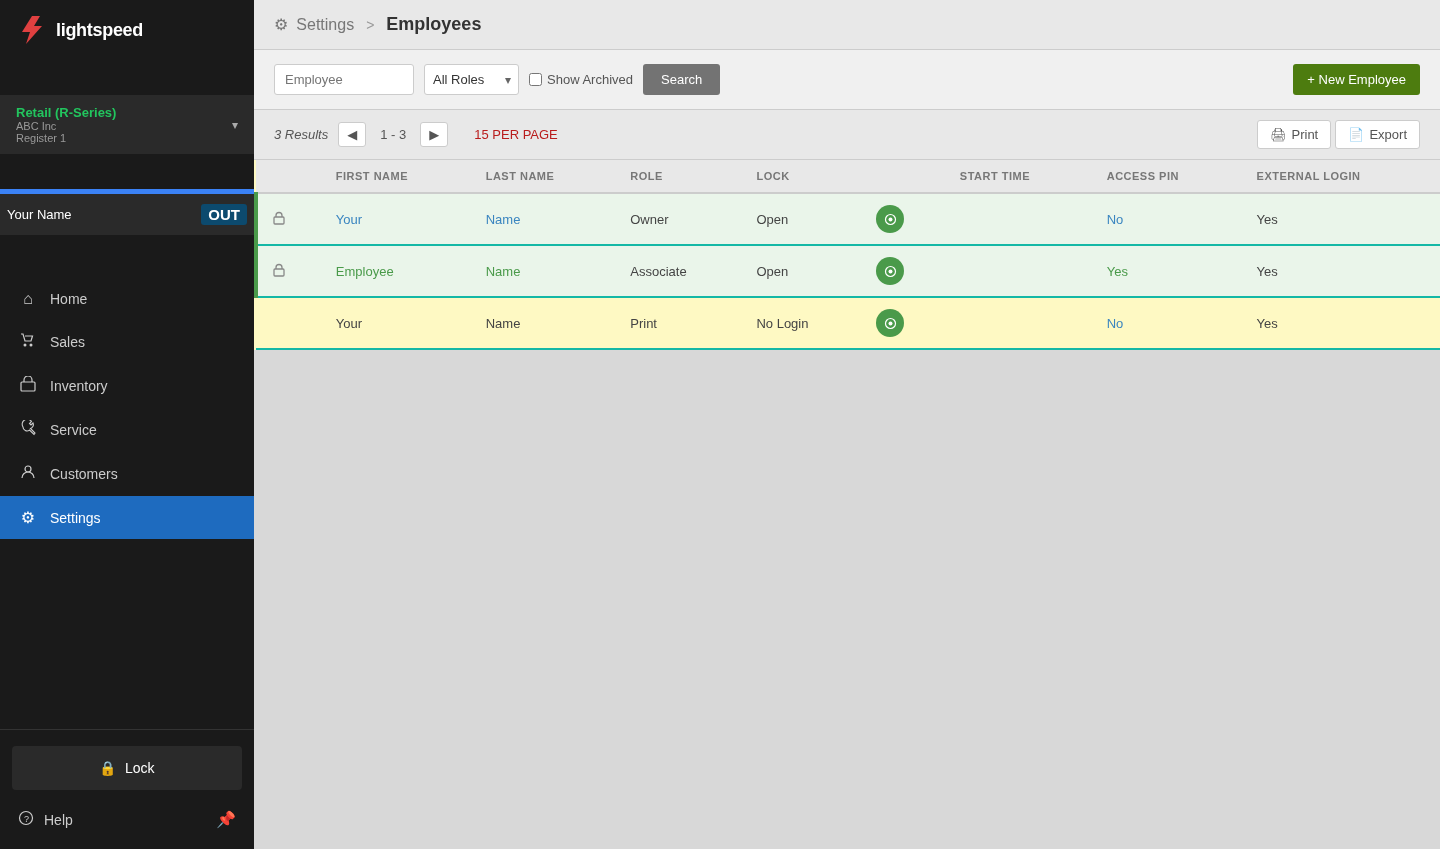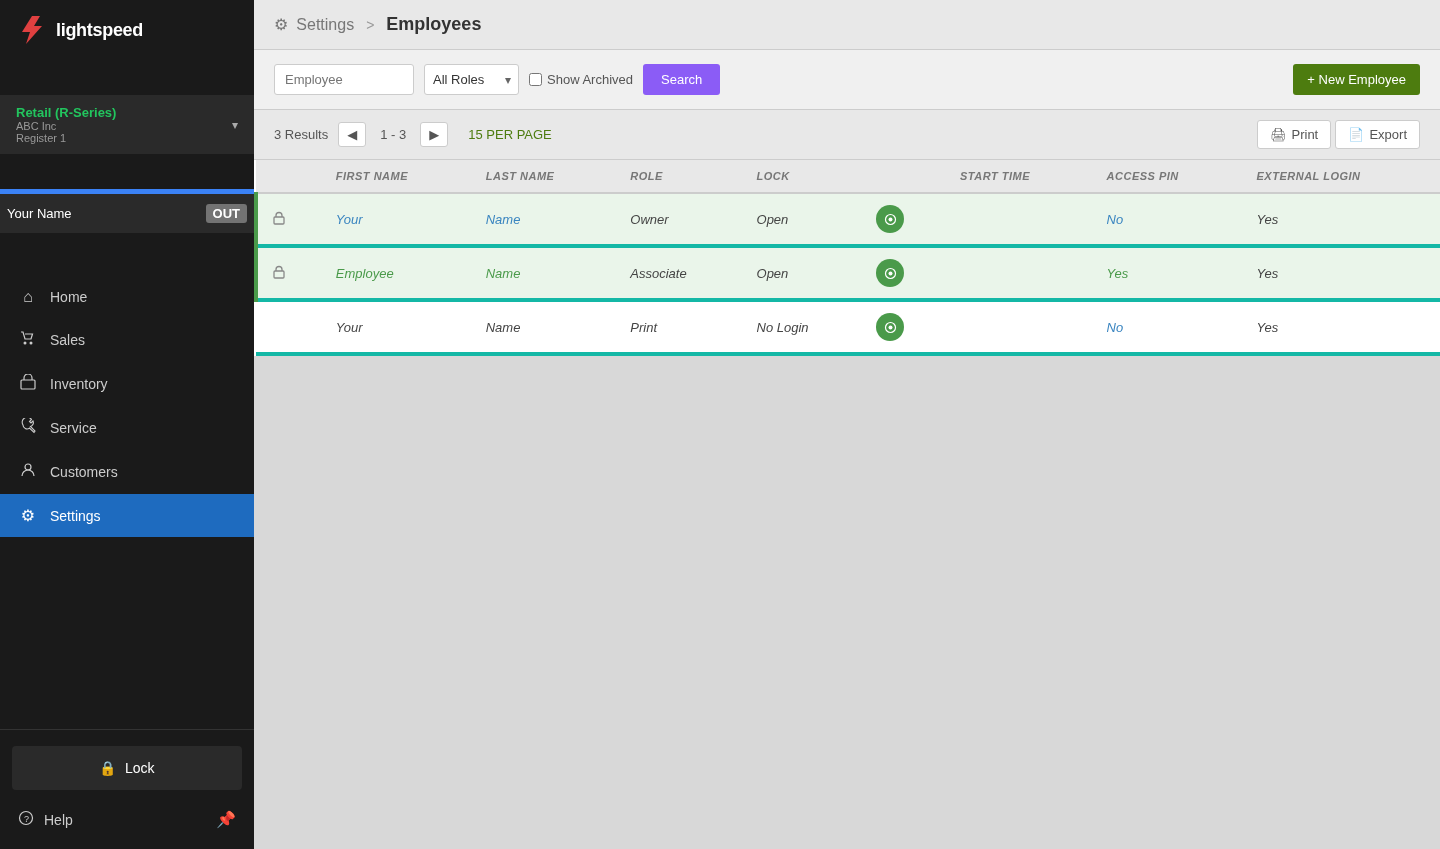--- a/index.html
+++ b/index.html
@@ -45,23 +45,23 @@
     .sidebar-user {
       background: #2a2a2a;
       padding: 10px 7px;
       display: flex;
       align-items: center;
       justify-content: space-between;
       border-top: 5px solid #3b82f6;
     }
     .sidebar-user-name { font-size: 13px; color: #fff; }
     .out-badge {
-      background: #737373;
-      color: #fff;
-      font-size: 13px;
+      background: #0c4a6e;
+      color: #fff;
+      font-size: 15px;
       font-weight: 700;
       padding: 2px 7px;
       border-radius: 3px;
     }
     .sidebar-nav { flex: 1; padding: 8px 0; overflow-y: auto; }
     .sidebar-item {
       display: flex;
       align-items: center;
       gap: 12px;
       padding: 12px 18px;
@@ -171,21 +171,21 @@
     .show-archived-label {
       display: flex;
       align-items: center;
       gap: 5px;
       font-size: 13px;
       color: #555;
       cursor: pointer;
     }
     .show-archived-label input { cursor: pointer; }
     .search-btn {
-      background: #8b5cf6;
+      background: #737373;
       color: #fff;
       border: none;
       border-radius: 3px;
       padding: 8px 18px;
       font-size: 13px;
       cursor: pointer;
       font-weight: 500;
     }
     .toolbar-right {
       margin-left: auto;
@@ -208,37 +208,37 @@
       background: #d8d8d8;
     }
     .pagination-bar {
       background: #e8e8e8;
       padding: 10px 20px;
       display: flex;
       align-items: center;
       gap: 10px;
       border-bottom: 1px solid #ccc;
     }
-    .results-count { font-size: 13px; color: #555; }
+    .results-count { font-size: 13px; color: #555; font-style: italic; }
     .page-nav-btn {
       background: #fff;
       border: 1px solid #ccc;
       border-radius: 3px;
       padding: 4px 8px;
       cursor: pointer;
       font-size: 13px;
       color: #555;
     }
     .page-range { font-size: 13px; color: #555; padding: 0 4px; }
     .per-page-link {
       font-size: 13px;
-      color: #4d7c0f;
+      color: #b91c1c;
       text-decoration: none;
       cursor: pointer;
-      margin-left: 10px;
+      margin-left: 16px;
     }
     .pagination-right {
       margin-left: auto;
       display: flex;
       gap: 4px;
     }
     .print-btn, .export-btn {
       background: #fff;
       border: 1px solid #ccc;
       border-radius: 3px;
@@ -248,39 +248,38 @@
       color: #555;
       display: flex;
       align-items: center;
       gap: 5px;
     }
 
     
     .employees-table {
       width: 100%;
       border-collapse: collapse;
-      background: #ffffff;
-      font-style: italic;
+      background: #fef9c3;
     }
     .employees-table thead tr {
       background: #e8e8e8;
       border-bottom: 2px solid #ccc;
     }
     .employees-table th {
       padding: 10px 14px;
       font-size: 11px;
       font-weight: 700;
       color: #777;
       text-align: left;
       text-transform: uppercase;
       letter-spacing: 0.5px;
       white-space: nowrap;
     }
     .employees-table tbody tr {
-      border-bottom: 4px solid #14b8a6;
+      border-bottom: 2px solid #14b8a6;
     }
     .employees-table tbody tr.row-highlight-green { background: #eaf5ea; }
     .employees-table td {
       padding: 11px 14px;
       font-size: 13px;
       color: #444;
     }
     .name-link { color: #3a85c0; text-decoration: none; cursor: pointer; }
     .name-link.green { color: #4a9a4a; }
     .lock-icon-cell { color: #888; font-size: 14px; padding: 11px 6px; }

